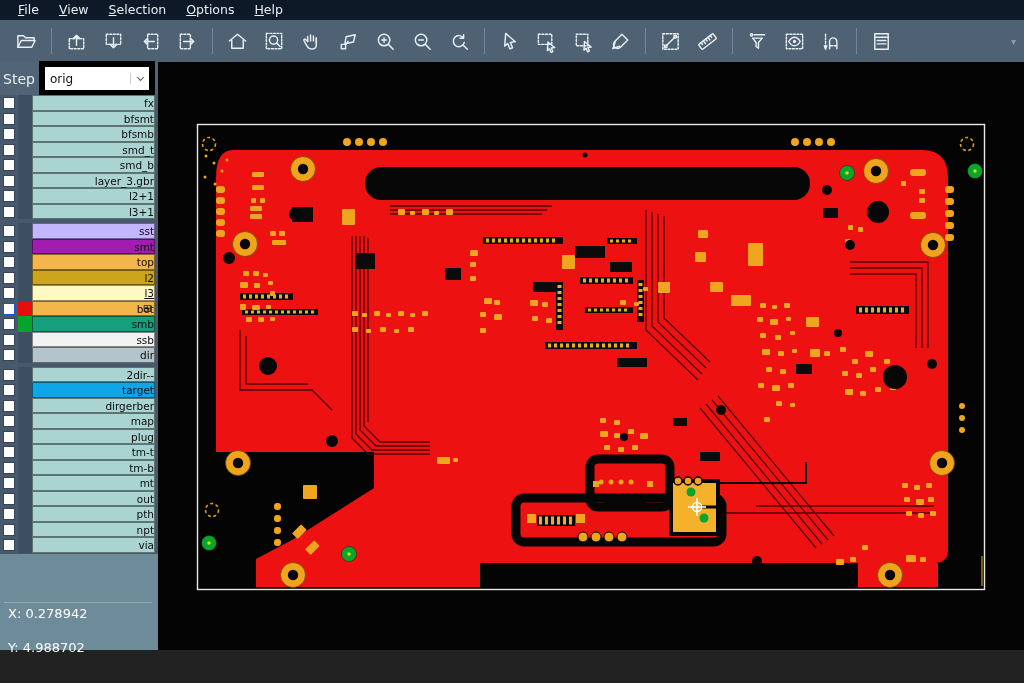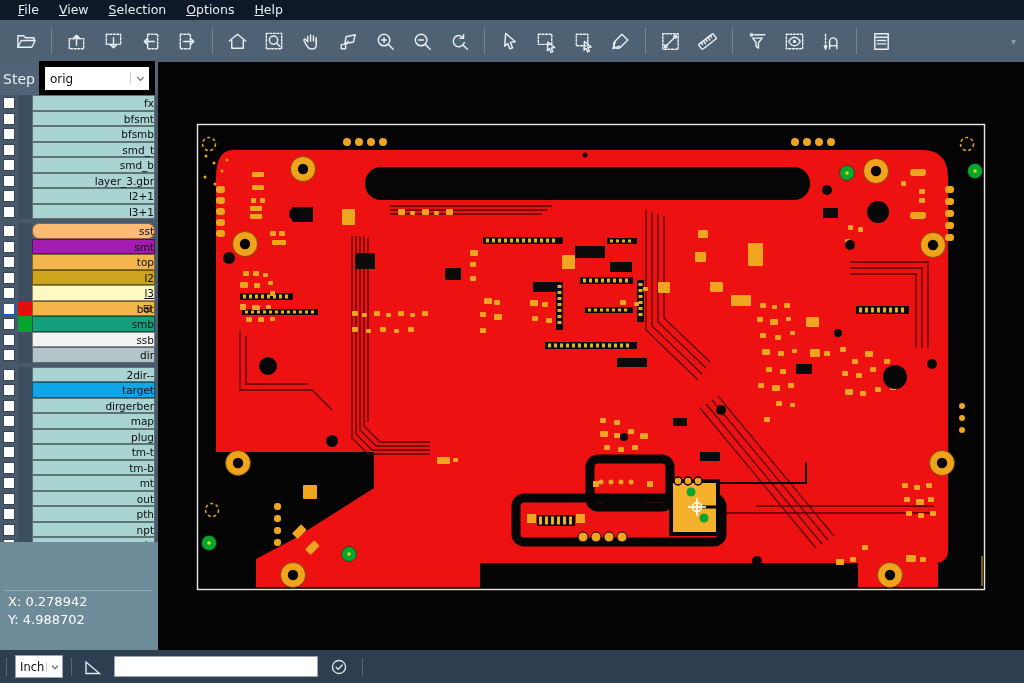--- a/index.html
+++ b/index.html
@@ -26,24 +26,24 @@
   .stepselect .val{flex:1;padding-left:5px;}
   .stepselect .chev{width:18px;display:flex;justify-content:center;border-left:1px solid #c9cfd4;}
   .lgroup{margin-bottom:4px;}
   .lrow{height:15.5px;display:flex;align-items:stretch;}
   .cb{width:10px;height:10px;background:#fff;border:1.5px solid #37445a;margin:1px 0 0 3px;align-self:center;}
   .cbsel{border-color:#1e4fd6;}
   .sw{width:14px;margin-left:3px;background:#3c4e60;}
   .lbl{flex:1;margin-right:3px;font-size:10.5px;color:#0d0d0d;line-height:15px;padding-left:3px;
        border:1px solid rgba(0,0,0,0.45);box-sizing:border-box;position:relative;white-space:nowrap;text-align:right;}
   .gico{position:absolute;right:2px;top:-1px;font-size:11px;color:#1a1a1a;}
-  .coords{position:absolute;left:0;bottom:0;width:158px;height:108px;background:#6e8b99;}
+  .coords{position:absolute;left:0;bottom:0;width:158px;height:96px;background:#6e8b99;}
   .coords .sep{position:absolute;left:4px;right:6px;top:48px;height:1px;background:#93aab6;}
   .coords .cline{position:absolute;left:8px;color:#fff;font-size:13px;}
-  .cx{top:52px;} .cy{top:70px;}
+  .cx{top:52px;} .cy{top:86px;}
   
   .canvas{position:absolute;left:158px;top:62px;width:866px;height:588px;background:#040404;cursor:crosshair;}
   .canvas svg{display:block;width:866px;height:588px;}
   
   .bottombar{position:absolute;left:0;top:650px;width:1024px;height:33px;background:#2d3e50;
              display:flex;align-items:center;box-sizing:border-box;}
   .bsep{width:1px;height:18px;background:#55697c;}
   .unitsel{width:46px;height:21px;background:#fff;border:1px solid #97a1ab;display:flex;align-items:center;
            font-size:11.5px;color:#111;margin-left:8px;}
   .unitsel .val{flex:1;padding-left:4px;}
@@ -272,21 +272,21 @@
           <div class="lrow">
             <span class="cb"></span>
             <span class="sw"></span>
             <span class="lbl" style="background: rgb(169, 212, 210);">l3+1</span>
           </div>
         </div>
         <div class="lgroup">
           <div class="lrow">
             <span class="cb"></span>
             <span class="sw"></span>
-            <span class="lbl" style="background: #fdba74; border-radius: 7px;">sst</span>
+            <span class="lbl" style="background: #c4b5fd;">sst</span>
           </div>
           <div class="lrow">
             <span class="cb"></span>
             <span class="sw"></span>
             <span class="lbl" style="background: #a21caf;">smt</span>
           </div>
           <div class="lrow">
             <span class="cb"></span>
             <span class="sw"></span>
             <span class="lbl" style="background: rgb(242, 182, 74);">top</span>
@@ -768,39 +768,14 @@
         <circle cx="691" cy="492" r="4.5" fill="#09a52f"></circle>
         <circle cx="704" cy="518" r="4.5" fill="#09a52f"></circle>
         <g>
           <line x1="688" y1="507" x2="706" y2="507" stroke="#ffffff" stroke-width="1.6" fill="none"></line>
           <line x1="697" y1="498" x2="697" y2="516" stroke="#ffffff" stroke-width="1.6" fill="none"></line>
           <circle cx="697" cy="507" r="4.5" stroke="#ffffff" stroke-width="1.6" fill="none"></circle>
         </g>
       </svg>
   </div>
 
-  <div class="bottombar">
-    <span class="bsep m6"></span>
-    <div class="unitsel">
-      <span class="val">Inch</span>
-      <span class="chev">
-        <svg width="10" height="10" viewBox="0 0 24 24" fill="none" stroke="#5a6a78" stroke-width="2.6">
-            <path d="M5 9l7 7 7-7"></path>
-          </svg>
-      </span>
-    </div>
-    <span class="bsep m8"></span>
-    <span class="bicon m10">
-      <svg viewBox="0 0 20 20" fill="none" stroke="#dfe6ec" stroke-width="1.4">
-          <path d="M3 16.5h13.5L3 5z"></path>
-        </svg>
-    </span>
-    <input class="binput m10" type="text" value="" style="">
-    <span class="bicon m10">
-      <svg viewBox="0 0 22 22" fill="none" stroke="#dfe6ec" stroke-width="1.5" stroke-linecap="round" stroke-linejoin="round">
-        <circle cx="11" cy="11" r="7.2"></circle>
-          <path d="M7.8 11.2l2.3 2.3 4.5-4.6"></path>
-      </svg>
-    </span>
-    <span class="bsep m12"></span>
-  </div>
 
 </div>
 
 </body></html>

